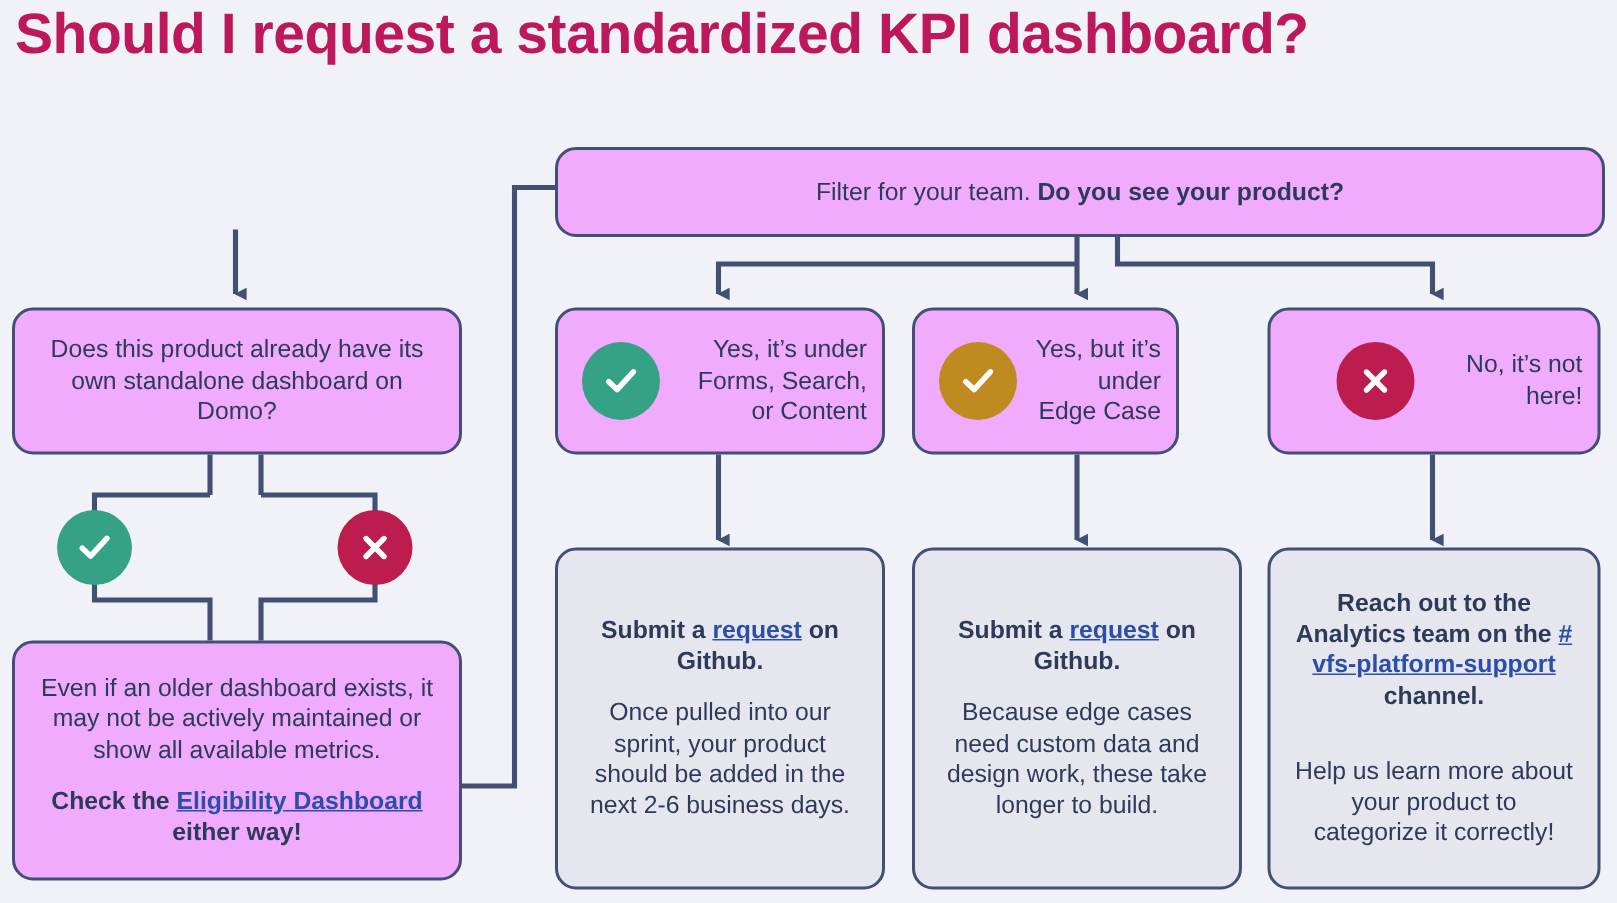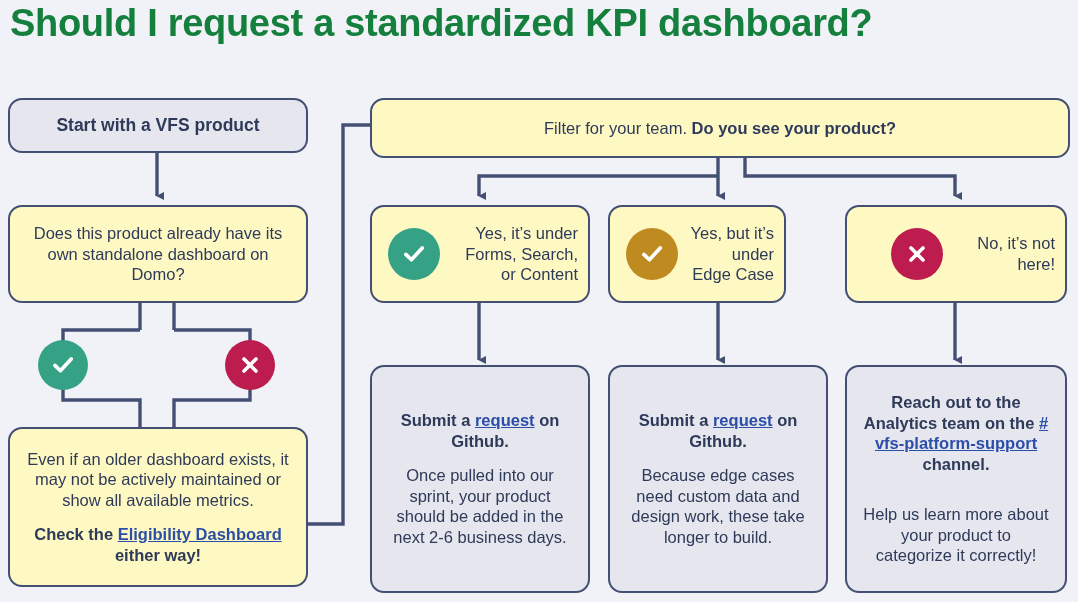--- a/index.html
+++ b/index.html
@@ -15,38 +15,38 @@
 
   
   #wires{position:absolute;left:0;top:0;width:1078px;height:602px;z-index:1;}
 
   
   .node{
     position:absolute;
     box-sizing:border-box;
     border:2px solid #434f73;
     border-radius:14px;
-    background:#fef9c3;
+    background:#f0abfc;
     display:flex;
     align-items:center;
     justify-content:center;
     text-align:center;
     z-index:2;
     line-height:1.26;
   }
   .node.gray{background:#e6e7ee;}
   .node.pad{padding:10px 14px;}
 
   .title{
     position:absolute;
     left:10px; top:2px;
     width:1058px;
     font-size:38px;
     font-weight:bold;
-    color:#15803d;
+    color:#be185d;
     letter-spacing:-0.3px;
     white-space:nowrap;
     z-index:3;
   }
 
   
   .b{font-weight:bold;}
   .lnk{color:#2b4ea8;text-decoration:underline;font-weight:bold;}
   .para{margin:0;}
   .para + .para{margin-top:13px;}
@@ -113,23 +113,20 @@
       <path d="M718,176 L718,196" marker-end="url(#arw)"></path>
 
       <path d="M745,158 L745,176 L955,176 L955,196" marker-end="url(#arw)"></path>
 
       <path d="M479,303 L479,360" marker-end="url(#arw)"></path>
       <path d="M718,303 L718,360" marker-end="url(#arw)"></path>
       <path d="M955,303 L955,360" marker-end="url(#arw)"></path>
     </g>
   </svg>
 
-  <div class="node gray pad" style="left:8px;top:98px;width:300px;height:55px;">
-    <span class="b" style="font-size:17.5px;">Start with a VFS product</span>
-  </div>
 
   <div class="node pad" style="left:8px;top:205px;width:300px;height:98px;">
     <span style="font-size:16.5px;">Does this product already have its own standalone dashboard on Domo?</span>
   </div>
 
   <div class="node pad" style="left:8px;top:427px;width:300px;height:160px;flex-direction:column;">
     <p class="para stack" style="font-size:16.5px;">Even if an older dashboard exists, it may not be actively maintained or show all available metrics.</p>
     <p class="para stack" style="font-size:16.5px;">
       <span class="b">Check the </span><a class="lnk" href="#">Eligibility Dashboard</a><span class="b"> either way!</span>
     </p>

